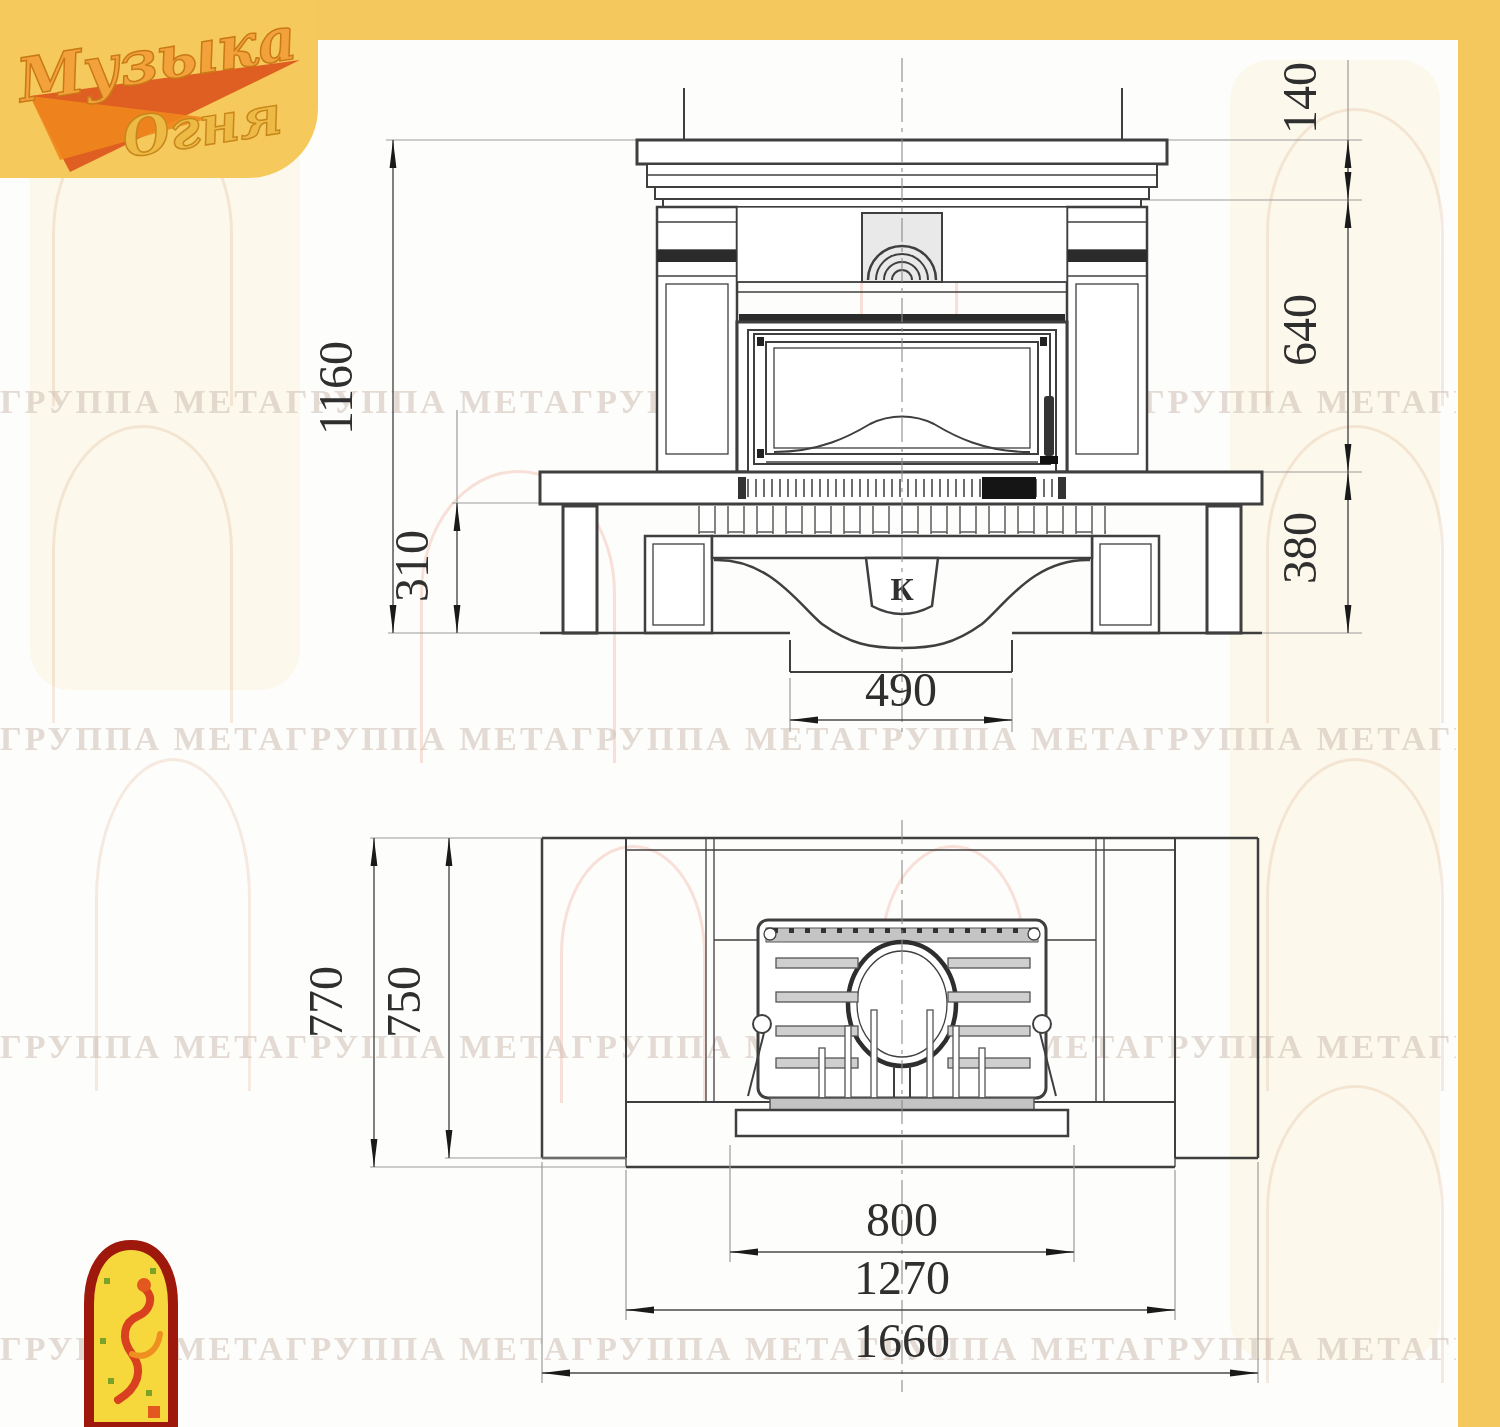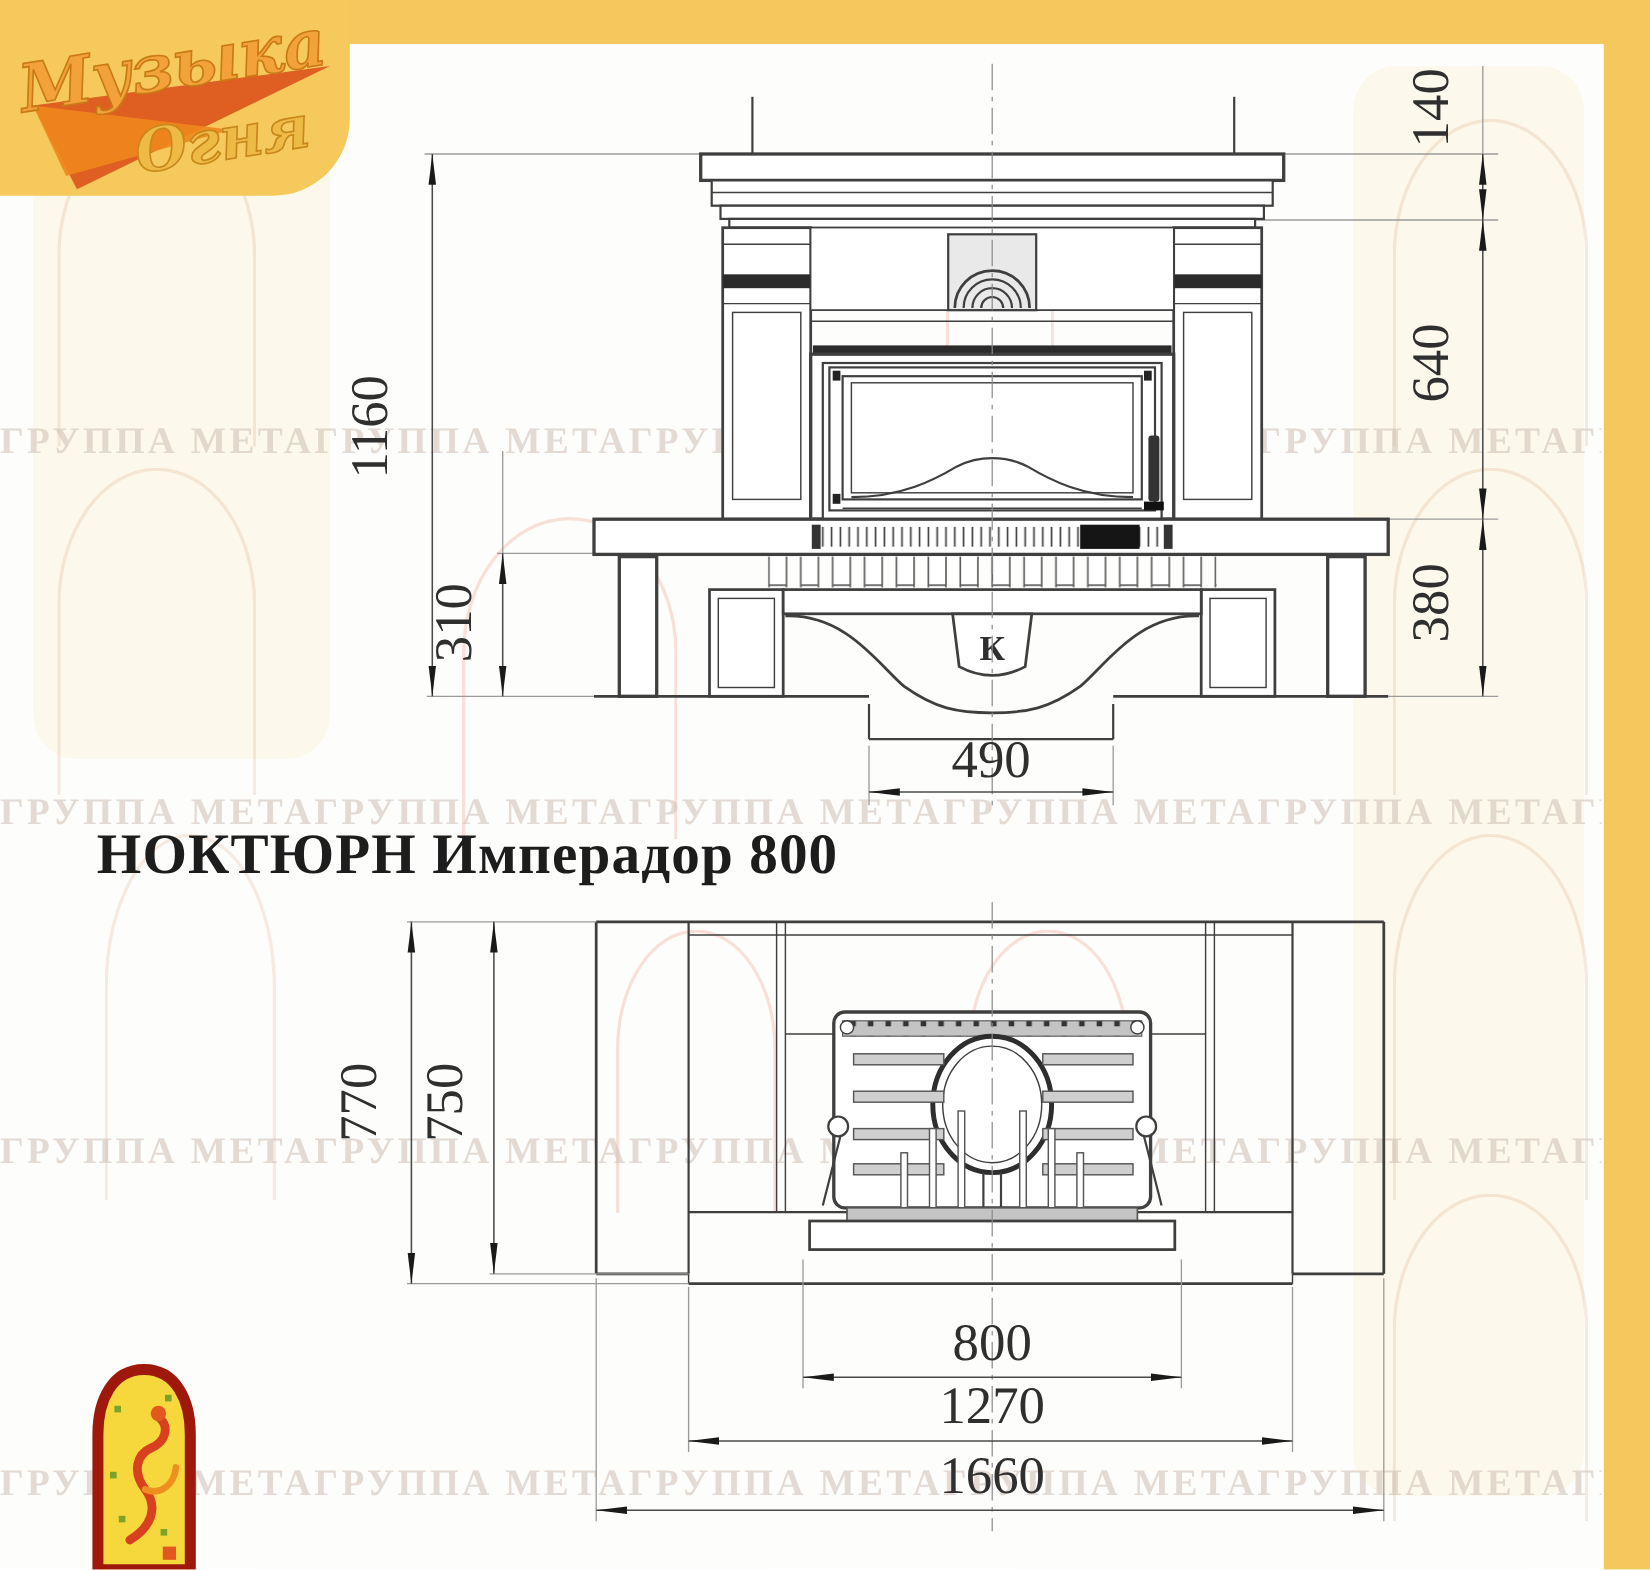--- a/index.html
+++ b/index.html
@@ -259,21 +259,20 @@
       <line class="dim" x1="626" y1="1310" x2="1175" y2="1310" marker-start="url(#arr)" marker-end="url(#arr)"></line>
       <text class="d" x="902" y="1294" text-anchor="middle">1270</text>
 
       <line class="ext" x1="542" y1="1162" x2="542" y2="1383"></line>
       <line class="ext" x1="1258" y1="1162" x2="1258" y2="1383"></line>
       <line class="dim" x1="542" y1="1373" x2="1258" y2="1373" marker-start="url(#arr)" marker-end="url(#arr)"></line>
       <text class="d" x="902" y="1357" text-anchor="middle">1660</text>
     </g>
   </svg>
 
-  <div class="title">НОКТЮРН Имперадор 800</div>
 
   <div class="strip-top"></div>
   <div class="strip-right"></div>
   <div class="logo-block">
     <svg width="318" height="178" viewBox="0 0 318 178">
       <polygon points="30,96 300,60 70,172" fill="#d94c16" opacity="0.85"></polygon>
       <polygon points="30,96 210,118 60,160" fill="#f0861c" opacity="0.9"></polygon>
       <text x="160" y="80" text-anchor="middle" transform="rotate(-9 160 80)" font-family="'DejaVu Serif',serif" font-style="italic" font-weight="bold" font-size="60" fill="#f2a13b" stroke="#c97a15" stroke-width="1.5">Музыка</text>
       <text x="205" y="145" text-anchor="middle" transform="rotate(-9 205 145)" font-family="'DejaVu Serif',serif" font-style="italic" font-weight="bold" font-size="54" fill="#edba46" stroke="#c8871b" stroke-width="1.5">Огня</text>
     </svg>

